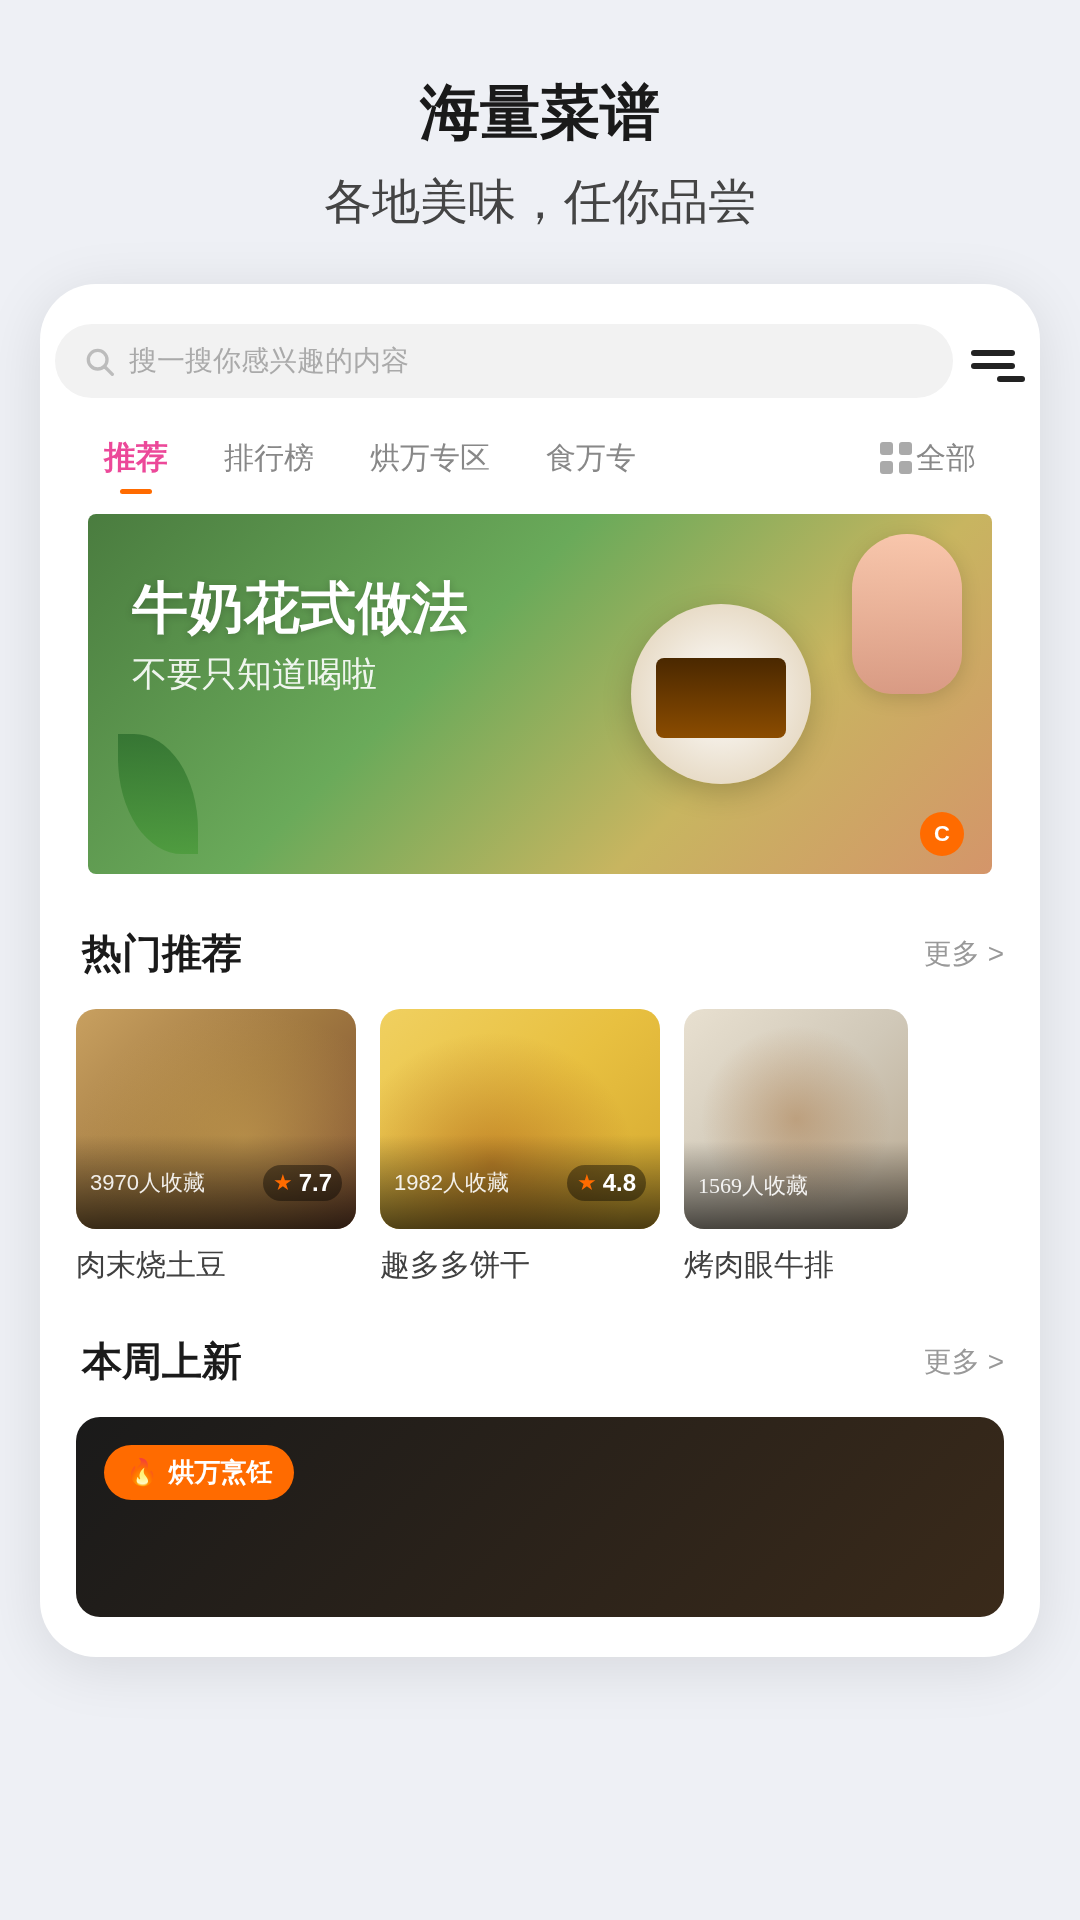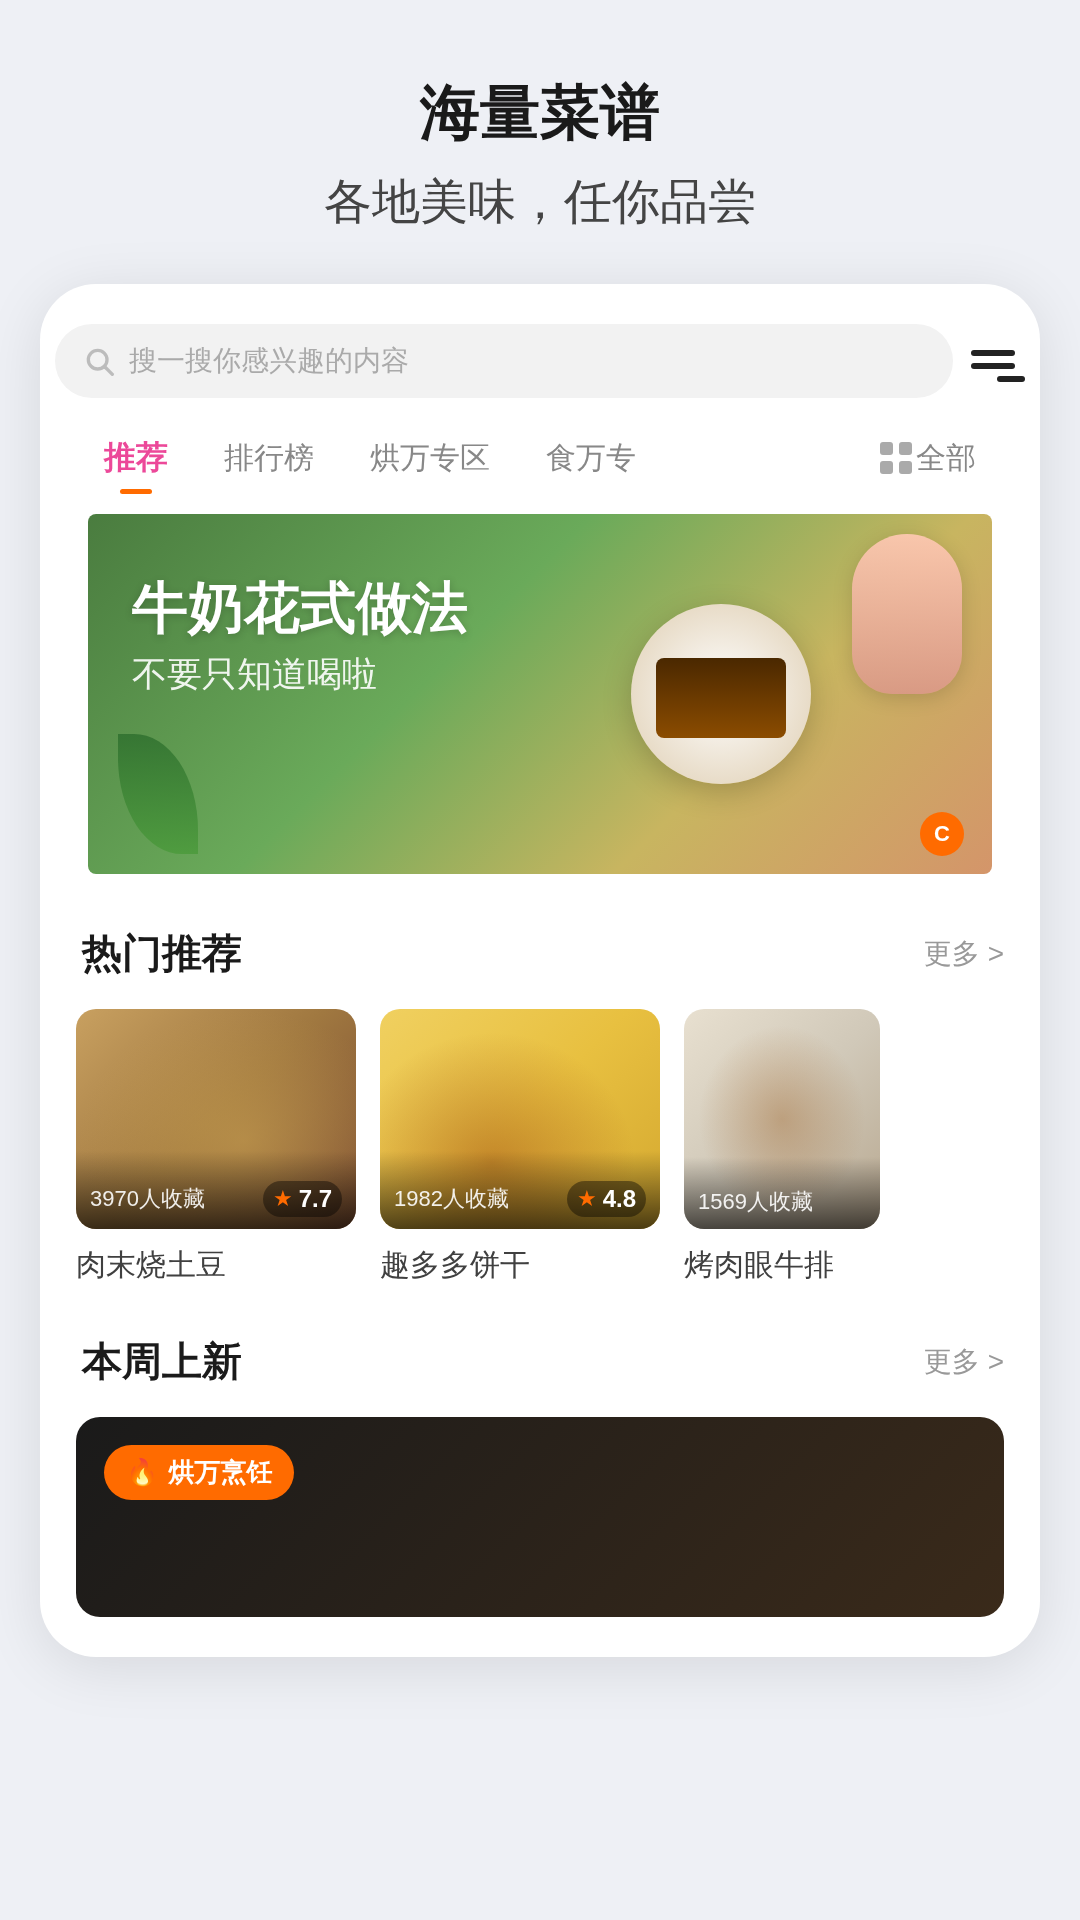--- a/index.html
+++ b/index.html
@@ -300,21 +300,21 @@
       inset: 0;
       background: radial-gradient(ellipse at 50% 50%, rgba(160,100,40,0.4) 0%, transparent 60%);
     }
 
     .card-badge {
       position: absolute;
       bottom: 0;
       left: 0;
       right: 0;
       background: linear-gradient(180deg, transparent 0%, rgba(0,0,0,0.65) 100%);
-      padding: 30px 14px 12px;
+      padding: 30px 14px 28px;
       display: flex;
       align-items: center;
       gap: 8px;
     }
     .badge-collect {
       font-size: 22px;
       color: rgba(255,255,255,0.9);
     }
     .badge-star {
       display: flex;
@@ -458,21 +458,21 @@
           <div class="badge-star">
             <span class="star-icon">★</span>
             <span class="badge-score">4.8</span>
           </div>
         </div>
       </div>
       <div class="card-name">趣多多饼干</div>
     </div>
 
     <div class="recipe-card">
-      <div class="recipe-thumb thumb-3" style="width:196px;">
+      <div class="recipe-thumb thumb-3" style="width:224px;font-family:Liberation Serif, serif;">
         <div class="card-badge">
           <span class="badge-collect">1569人收藏</span>
         </div>
       </div>
       <div class="card-name">烤肉眼牛排</div>
     </div>
 
   </div>
 
   <div class="week-section">

